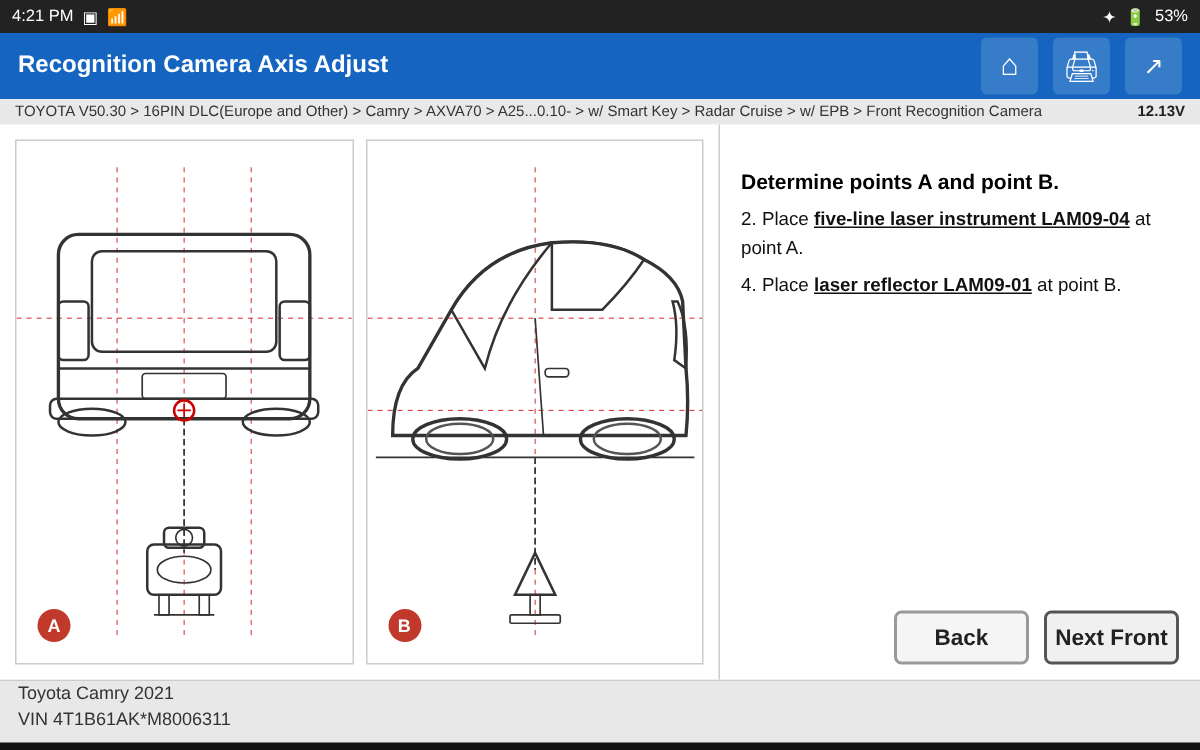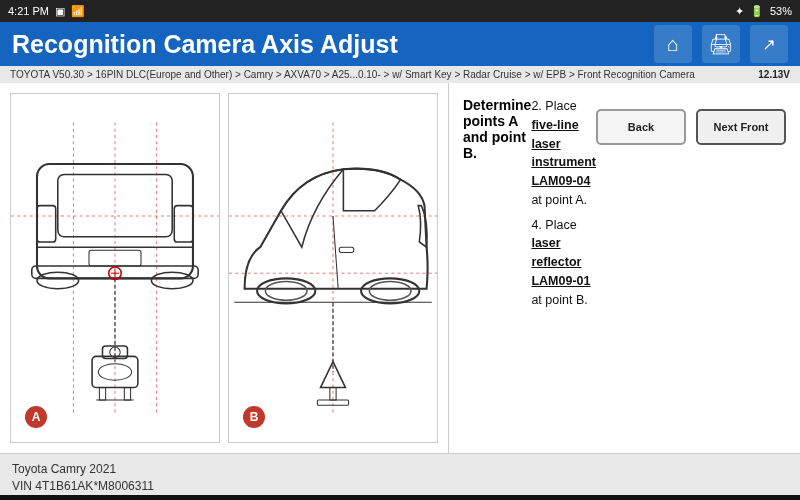--- a/index.html
+++ b/index.html
@@ -31,21 +31,21 @@
       height: 44px;
       background: #1565c0;
       display: flex;
       align-items: center;
       padding: 0 12px;
       gap: 10px;
     }
     #header-title {
       flex: 1;
       color: #fff;
-      font-size: 25px;
+      font-size: 16px;
       font-weight: bold;
     }
     .header-icon-btn {
       width: 38px;
       height: 38px;
       background: rgba(255,255,255,0.15);
       border: none;
       border-radius: 4px;
       display: flex;
       align-items: center;
@@ -101,23 +101,23 @@
     
     .diagram-panel svg {
       width: 100%;
       height: 100%;
     }
 
     
     #instructions-panel {
       flex: 1;
       background: #fff;
-      padding: 14px 14px 10px 14px;
-      display: flex;
-      flex-direction: row;
+      padding: 30px 14px 10px 14px;
+      display: flex;
+      flex-direction: column;
       gap: 0;
     }
     #instructions-title {
       font-size: 14px;
       font-weight: bold;
       margin-bottom: 8px;
       color: #000;
     }
     #instructions-text {
       font-size: 12.5px;
@@ -139,39 +139,39 @@
       justify-content: flex-end;
       gap: 10px;
       margin-top: 12px;
     }
     .action-btn {
       width: 90px;
       height: 36px;
       border-radius: 5px;
       border: 2px solid #999;
       background: #f5f5f5;
-      font-size: 11px;
+      font-size: 15px;
       font-weight: bold;
       color: #222;
       cursor: pointer;
       display: flex;
       align-items: center;
       justify-content: center;
     }
     .action-btn.primary {
       border-color: #555;
       background: #f0f0f0;
     }
 
     
     #footer {
       height: 42px;
       background: #e8e8e8;
       display: flex;
-      align-items: flex-end;
+      align-items: flex-start;
       padding: 0 12px;
       border-top: 1px solid #ccc;
     }
     #footer-info {
       font-size: 12px;
       color: #333;
       line-height: 1.4;
     }
 
     

